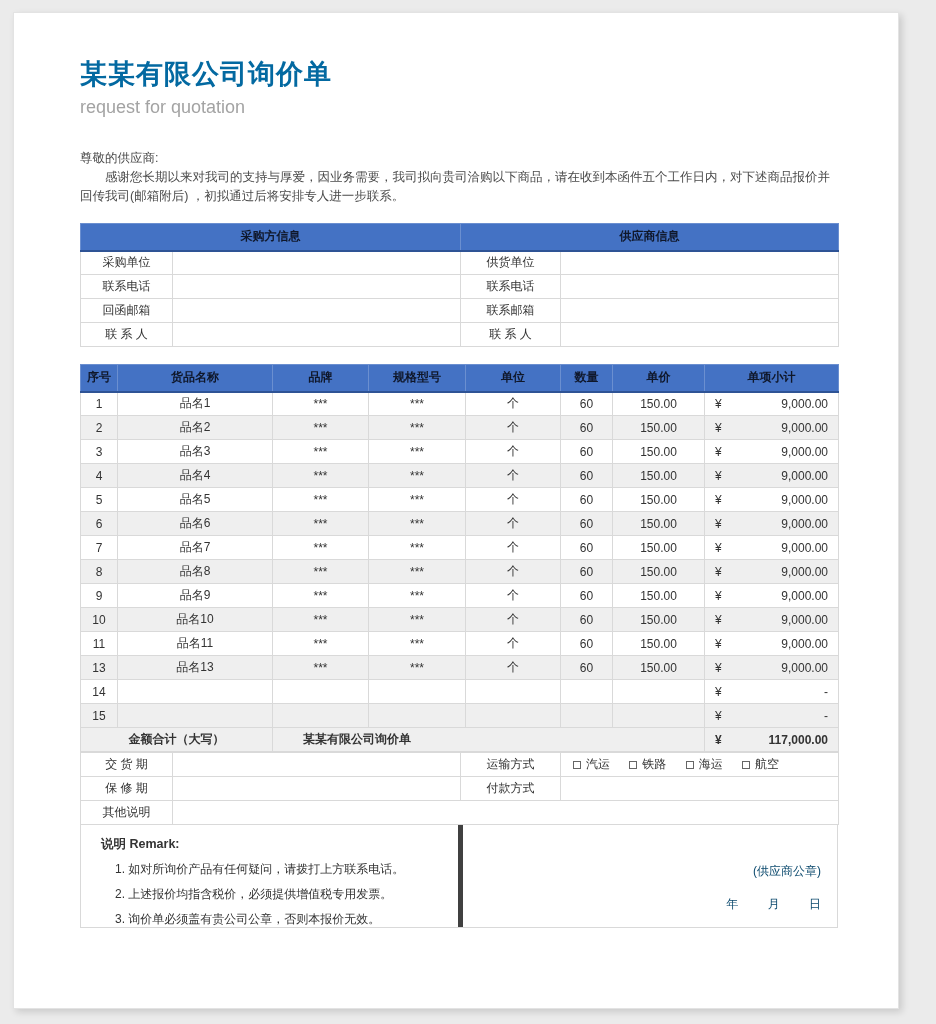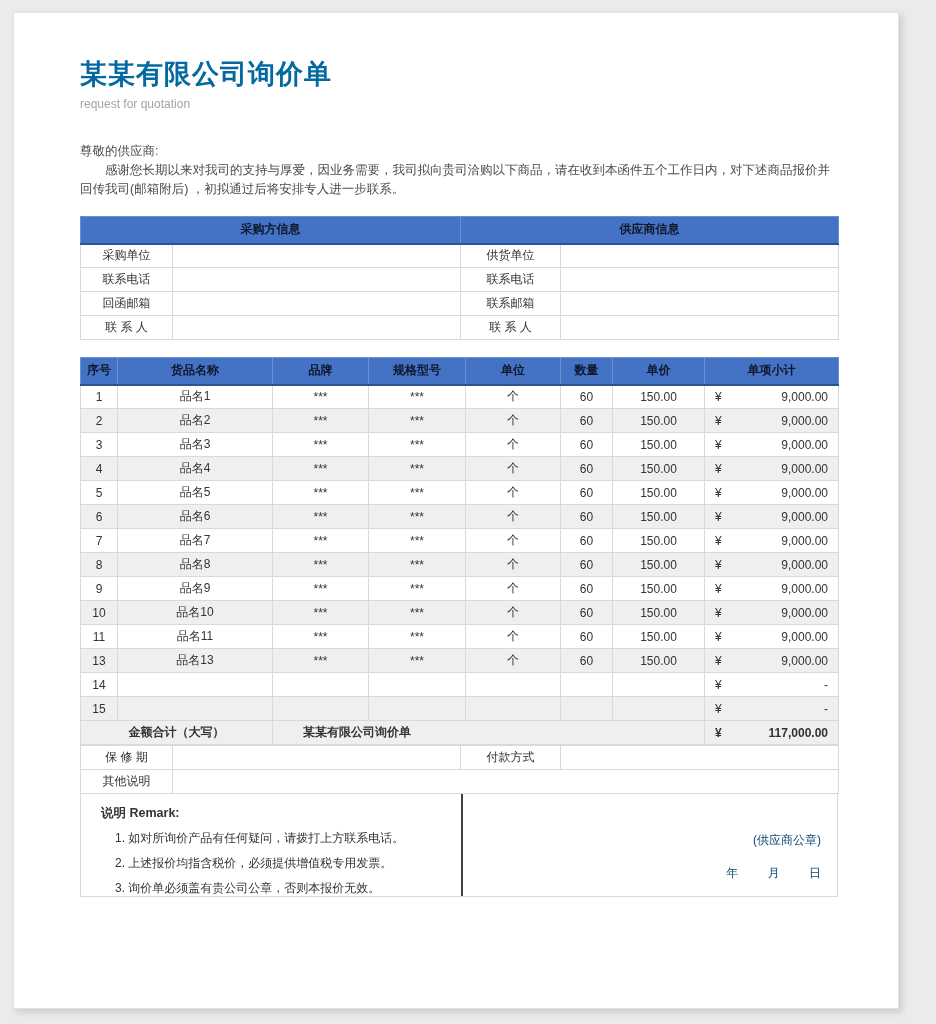--- a/index.html
+++ b/index.html
@@ -4,21 +4,21 @@
 <style>
   * { margin:0; padding:0; box-sizing:border-box; }
   html,body { width:936px; height:1024px; background:#ebebeb; overflow:hidden;
     font-family:"Liberation Sans","DejaVu Sans",sans-serif; }
   .page { position:absolute; left:13px; top:12px; width:886px; height:997px;
     background:#ffffff; border:1px solid #e3e3e3;
     box-shadow:3px 3px 7px rgba(0,0,0,0.14); }
   .content { padding:43px 62px 0 66px; }
 
   h1.title { font-size:27px; font-weight:800; color:#0369a1; letter-spacing:1px; line-height:36px; }
-  .subtitle { margin-top:5px; font-size:12px; color:#a3a3a3; }
+  .subtitle { margin-top:5px; font-size:18px; color:#a3a3a3; }
 
   .intro { margin-top:31px; font-size:12.5px; color:#4a4a4a; line-height:19px; width:758px; }
   .intro p.indent { text-indent:2em; }
 
   table { border-collapse:collapse; table-layout:fixed; width:758px; font-size:12px; color:#333; }
   td, th { border:1px solid #d9d9d9; height:24px; vertical-align:middle; overflow:hidden; white-space:nowrap; }
   th { background:#4472c4; color:#0f172a; font-weight:bold; height:27px;
     border-color:#6b8fd0; border-bottom:2px solid #2e5395; text-align:center; }
 
   .info-table { margin-top:17px; }
@@ -35,21 +35,21 @@
   tr.total-row td.total-label { text-align:center; }
   tr.total-row td.total-words { text-align:left; padding-left:30px; }
 
   .terms-table td.lbl { text-align:center; }
   .terms-table td.options { padding-left:12px; }
   .opt { display:inline-block; margin-right:16px; }
   .opt .box { display:inline-block; width:8px; height:8px; border:1px solid #666;
     margin-right:5px; vertical-align:-1px; background:#fff; }
 
   .remark-box { width:758px; border:1px solid #d9d9d9; border-top:none; height:103px; display:flex; }
-  .remark-left { width:382px; border-right:2px solid #404040; padding:11px 10px 0 20px;
+  .remark-left { width:382px; border-right:5px solid #404040; padding:11px 10px 0 20px;
     font-size:12px; color:#333; }
   .remark-title { font-weight:bold; font-size:12.5px; margin-bottom:4px; }
   .remark-item { line-height:25px; padding-left:14px; }
   .remark-right { flex:1; position:relative; font-size:12px; color:#0c4a6e; }
   .seal { position:absolute; right:16px; top:38px; }
   .date-line { position:absolute; right:16px; bottom:14px; }
   .date-line span { margin-left:26px; }
 </style>
 </head>
 <body>
@@ -346,20 +346,36 @@
 
     <table class="terms-table">
       <colgroup>
           <col style="width:92px">
           <col style="width:288px">
           <col style="width:100px">
           <col style="width:278px">
         </colgroup>
       <tbody>
         <tr>
+          <td class="lbl">交 货 期</td>
+          <td class="val"></td>
+          <td class="lbl">运输方式</td>
+          <td class="val options">
+            
+          
+              <span class="opt"><span class="box"></span><span>汽运</span></span>
+            
+              <span class="opt"><span class="box"></span><span>铁路</span></span>
+            
+              <span class="opt"><span class="box"></span><span>海运</span></span>
+            
+              <span class="opt"><span class="box"></span><span>航空</span></span>
+            </td>
+        </tr>
+        <tr>
           <td class="lbl">保 修 期</td>
           <td class="val"></td>
           <td class="lbl">付款方式</td>
           <td class="val"></td>
         </tr>
         <tr>
           <td class="lbl">其他说明</td>
           <td class="val" colspan="3"></td>
         </tr>
       </tbody>

